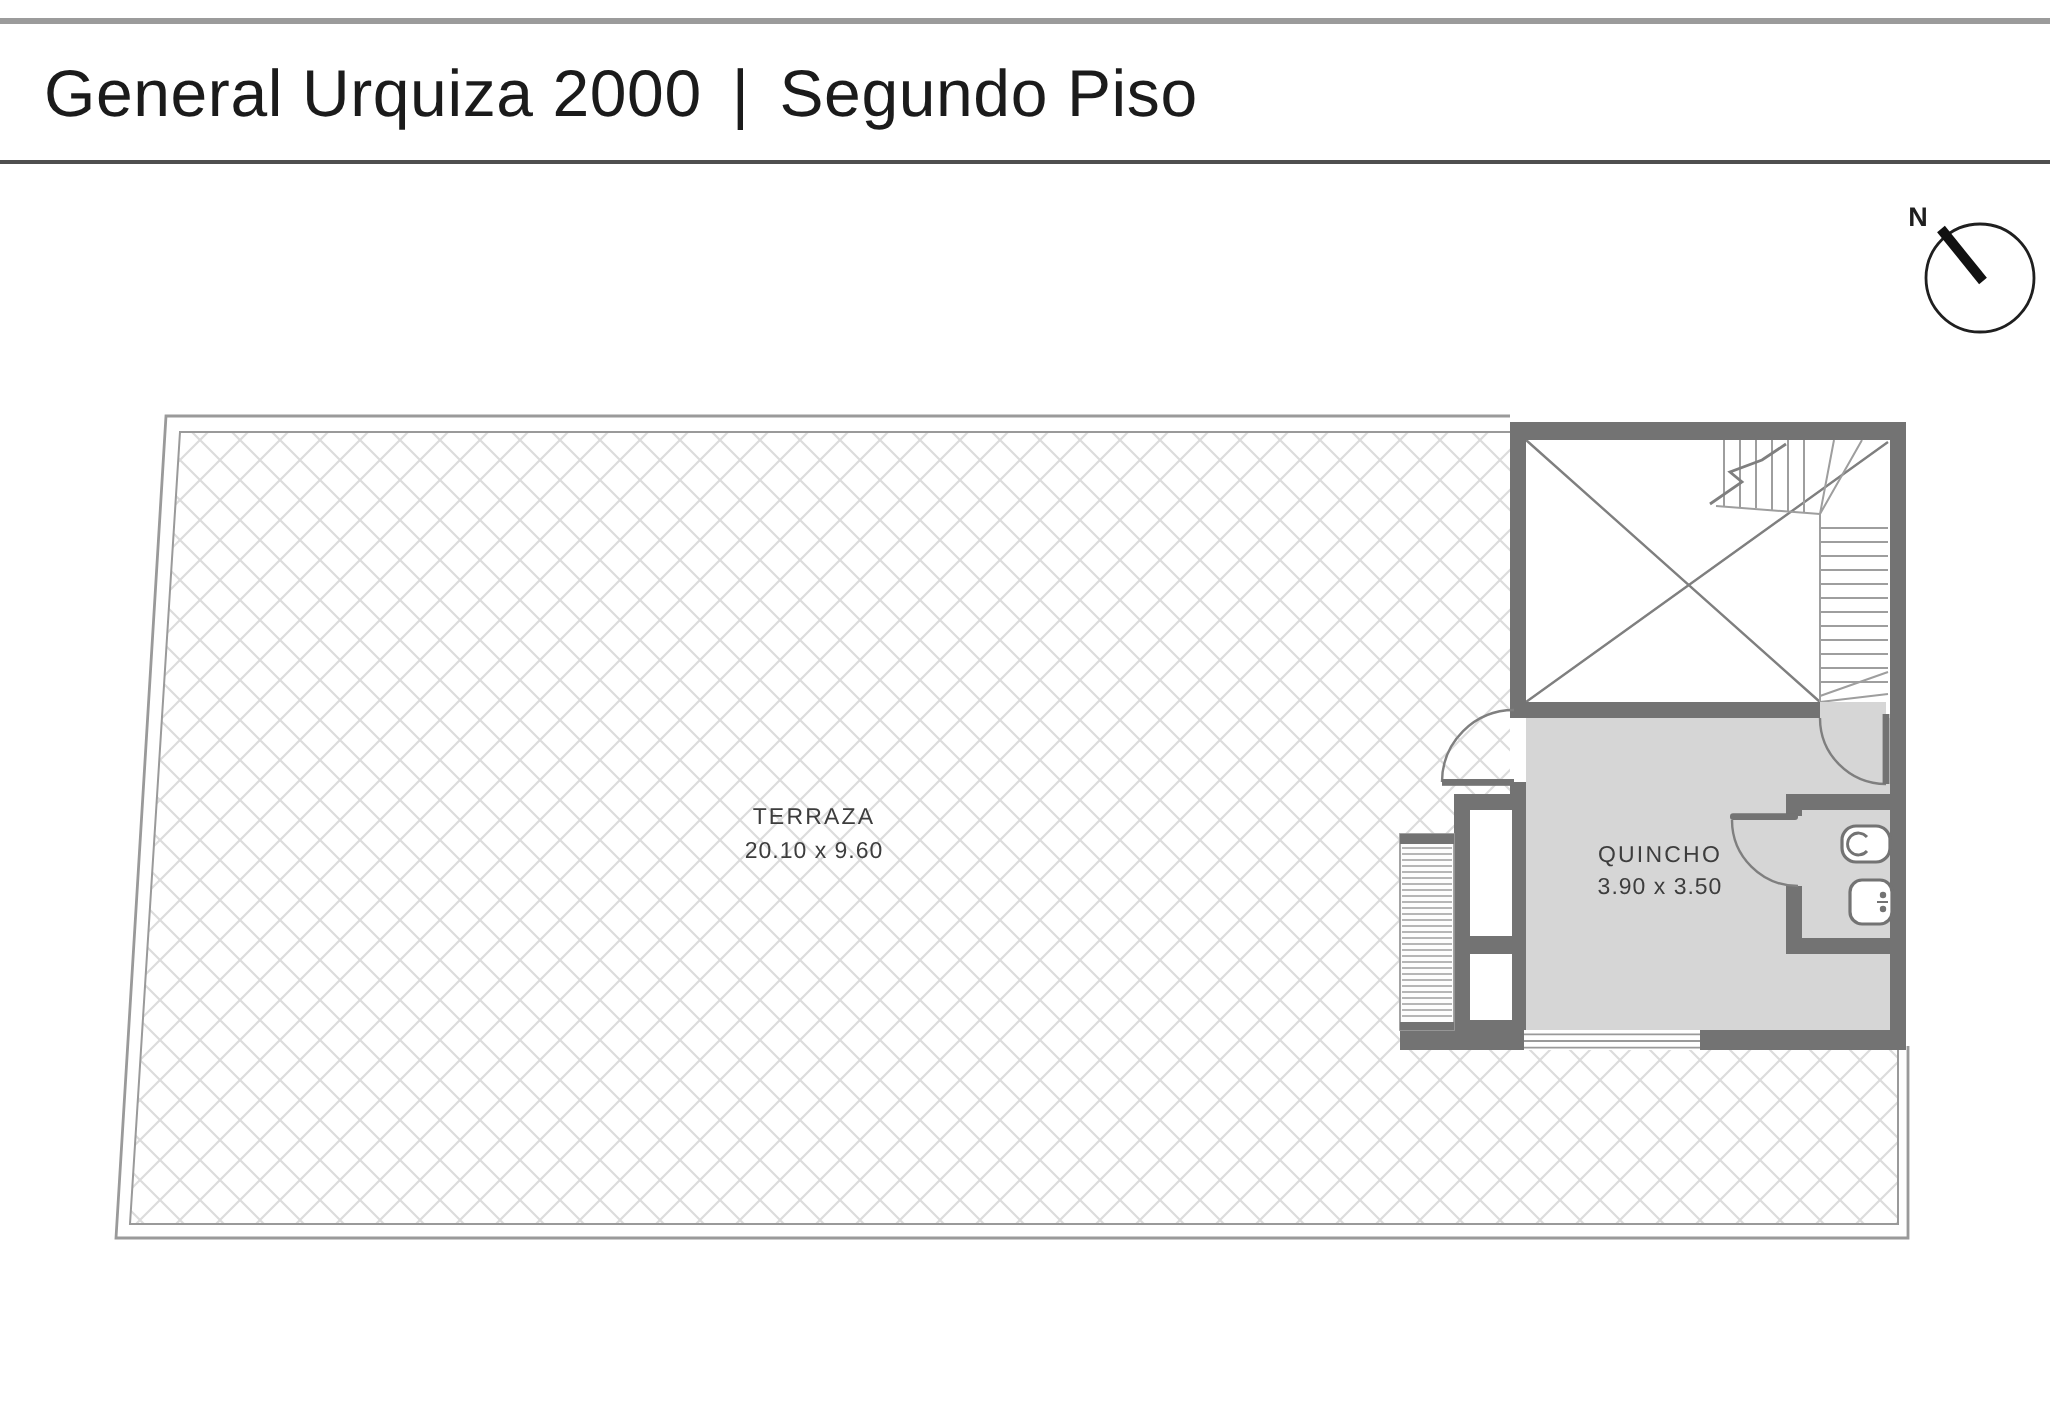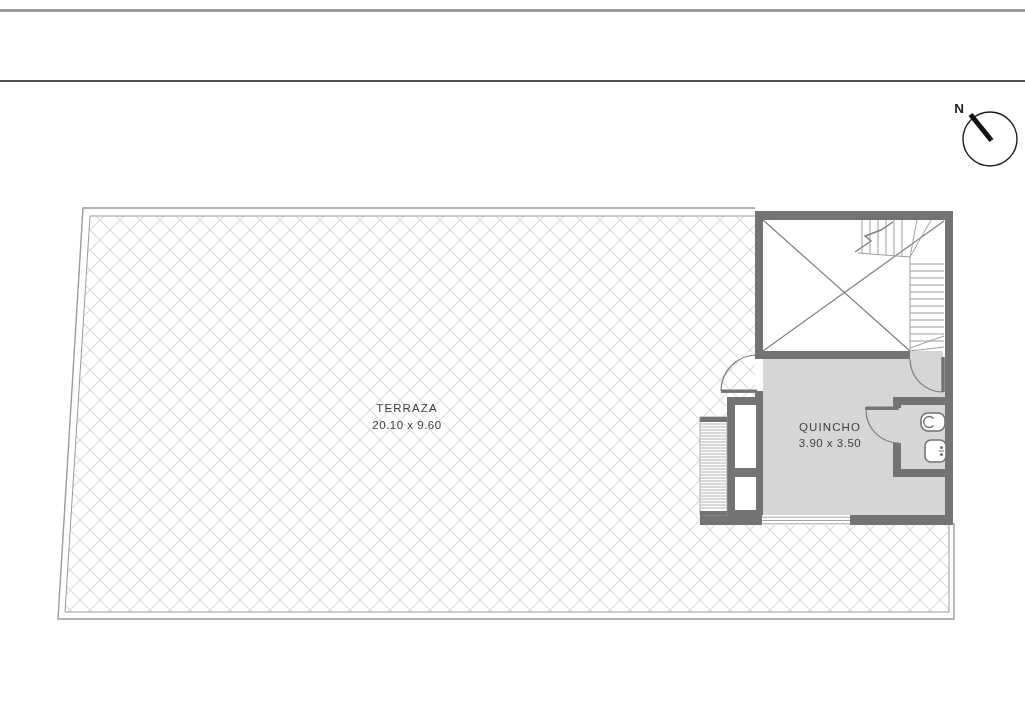--- a/index.html
+++ b/index.html
@@ -16,20 +16,23 @@
   .room-dim{font-size:11.5px;font-weight:400;letter-spacing:.5px;}
   .north-n{font-size:13.5px;font-weight:700;fill:#1f1f1f;}
 </style>
 </head>
 <body>
 
 <div class="page">
 
   <div class="top-rule"></div>
 
+  <div class="header">
+    <span>General Urquiza 2000</span><span class="pipe">|</span><span>Segundo Piso</span>
+  </div>
 
   <div class="header-rule"></div>
 
   <svg width="1025" height="713" viewBox="0 0 1025 713">
     <defs>
       <pattern id="hatch" width="20" height="20" patternUnits="userSpaceOnUse">
         <path d="M0,20 L20,0 M0,0 L20,20" stroke="#dcdcdc" stroke-width="1.1" fill="none"></path>
       </pattern>
     </defs>
 

